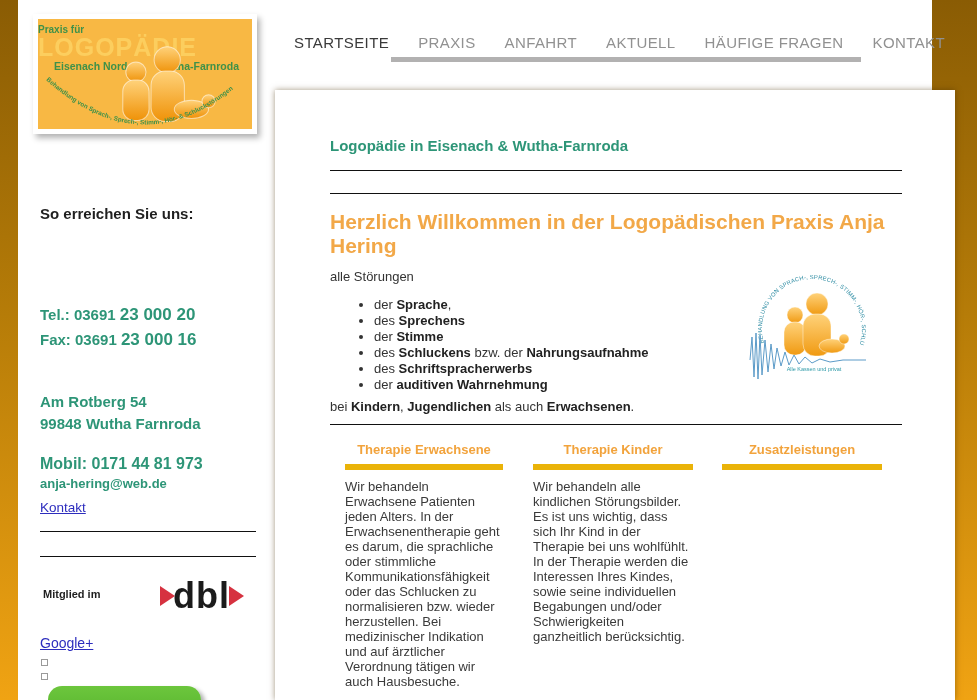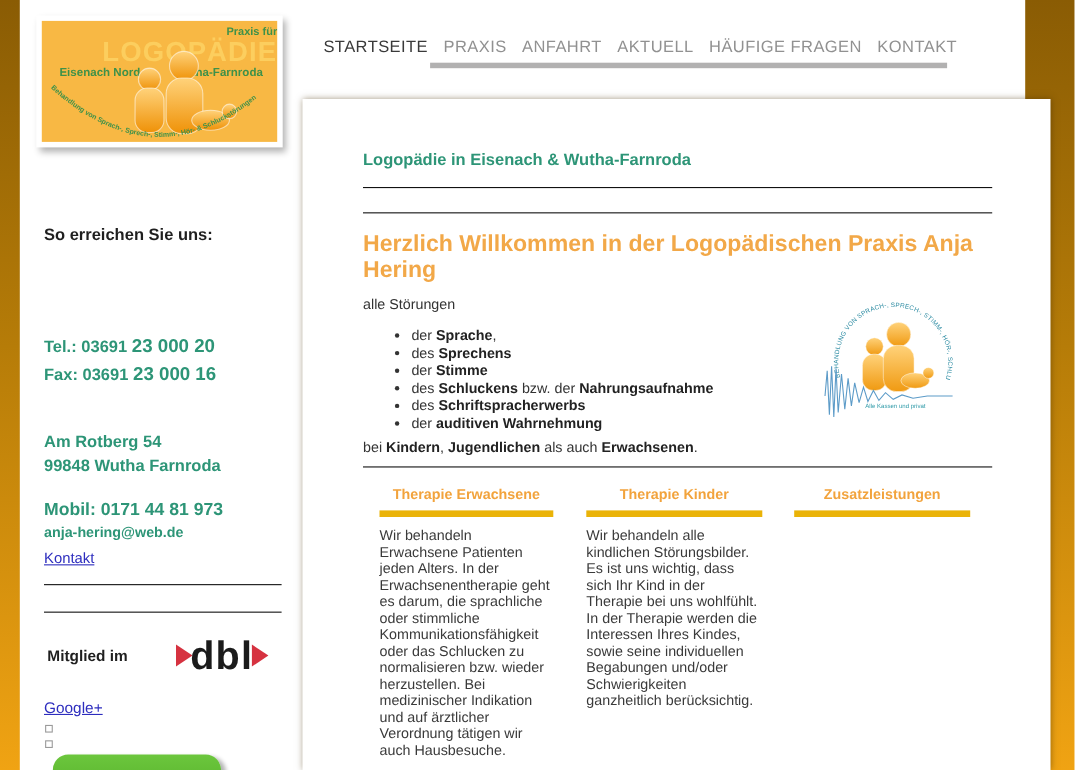--- a/index.html
+++ b/index.html
@@ -9,48 +9,48 @@
   }
   *{margin:0;padding:0;box-sizing:border-box;}
   html,body{width:977px;height:700px;}
   body{font-family:"Liberation Sans","DejaVu Sans",sans-serif;}
   #screen{position:relative;width:977px;height:700px;overflow:hidden;
     background:linear-gradient(180deg,var(--amber-top) 0%,var(--amber-mid) 45%,var(--amber-bot) 100%);}
   .page-bg{position:absolute;left:18px;top:0;width:914px;height:700px;background:#ffffff;}
   
   .logo-box{position:absolute;left:33px;top:14px;width:224px;height:120px;background:#ffffff;
     padding:5px;box-shadow:3px 4px 6px rgba(0,0,0,0.3);}
-  .logo-inner{position:relative;width:100%;height:100%;background:#f8b844;overflow:hidden;text-align:right;}
+  .logo-inner{position:relative;width:100%;height:100%;background:#f8b844;overflow:hidden;text-align:left;}
   .logo-line1{margin-top:5px;font-size:10px;font-weight:bold;color:var(--logo-green);}
   .logo-line2{font-size:25px;font-weight:bold;letter-spacing:1px;color:#fcce5e;line-height:24px;}
   .logo-locs{display:flex;justify-content:space-between;padding:1px 13px 0 16px;
     font-size:10.5px;font-weight:bold;color:var(--logo-green);}
   .logo-svg{position:absolute;left:0;top:0;width:100%;height:100%;}
   
-  .nav{position:absolute;left:294px;top:34px;display:flex;gap:14px;white-space:nowrap;}
+  .nav{position:absolute;left:294px;top:34px;display:flex;gap:29px;white-space:nowrap;}
   .nav-item{font-size:15px;letter-spacing:0.4px;color:#919191;cursor:pointer;}
   .nav-item.active{color:#3a3a3a;}
   .nav-underline{position:absolute;left:391px;top:57px;width:470px;height:5px;background:#b2b1b1;}
   
   .sidebar{position:absolute;left:40px;top:200px;width:222px;height:500px;}
   .sb-abs{position:absolute;left:0;}
   .sb-heading{top:5px;font-size:15px;font-weight:bold;color:#1f1f1f;}
   .sb-green{color:var(--green);font-weight:bold;font-size:15px;line-height:21px;}
   .sb-addr1{top:42px;}
   .sb-tel{top:104px;} .sb-fax{top:129px;}
   .sb-num{font-size:17px;}
   .sb-addr2{top:191px;line-height:22px;}
   .sb-mobil{top:253px;font-size:16px;}
   .sb-email{top:276px;font-size:13px;color:var(--green);font-weight:bold;}
   .sb-link{color:var(--link-blue);text-decoration:underline;cursor:pointer;}
   .sb-kontakt{top:300px;font-size:13.5px;}
   .sb-hr{position:absolute;left:0;width:216px;border:none;border-top:1px solid #111;}
   .sb-hr1{top:331px;} .sb-hr2{top:356px;}
   .sb-member{top:380px;width:222px;height:44px;}
-  .member-label{position:absolute;left:3px;top:8px;font-size:14px;font-weight:bold;color:#1f1f1f;}
+  .member-label{position:absolute;left:3px;top:8px;font-size:11px;font-weight:bold;color:#1f1f1f;}
   .dbl{position:absolute;left:108px;top:-4px;display:flex;align-items:center;cursor:pointer;padding-left:12px;}
   .dbl-text{font-size:36px;font-weight:bold;color:#1b1b1b;letter-spacing:1px;line-height:40px;}
   .dbl-tri{width:0;height:0;border-top:10px solid transparent;border-bottom:10px solid transparent;
     border-left:15px solid var(--dbl-red);}
   .dbl-tri.left{margin-right:-2px;} .dbl-tri.right{margin-left:-1px;}
   .sb-google{top:435px;font-size:14px;}
   .sb-square{position:absolute;left:1px;width:7px;height:7px;border:1px solid #9a9a9a;background:#fff;}
   .sq1{top:459px;} .sq2{top:473px;}
   .sb-button{position:absolute;left:8px;top:486px;width:153px;height:40px;border:none;
     border-radius:14px;background:linear-gradient(180deg,#6cc63d,#54b02a);

